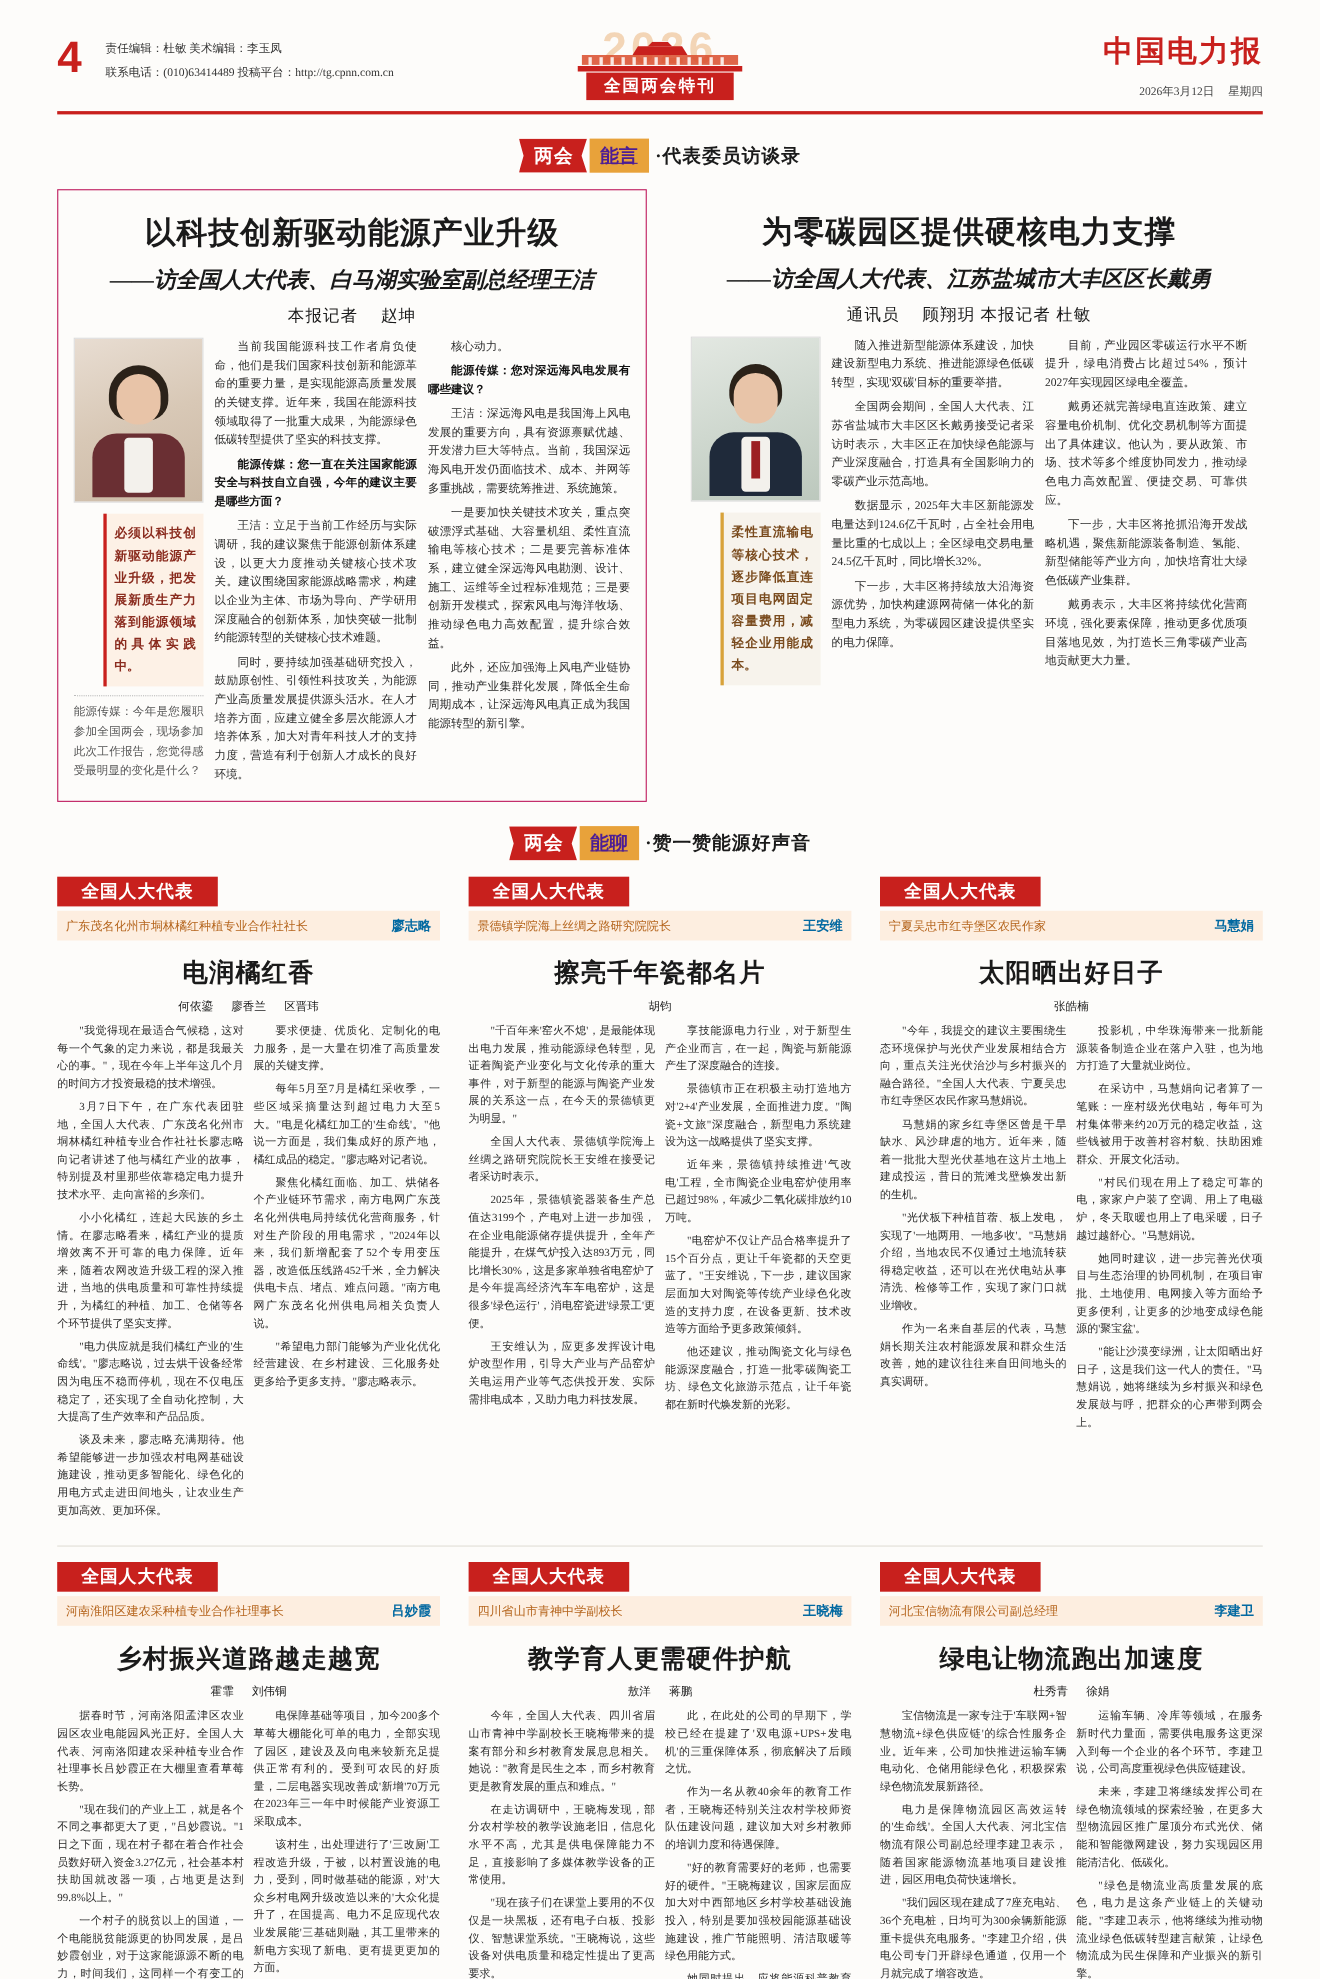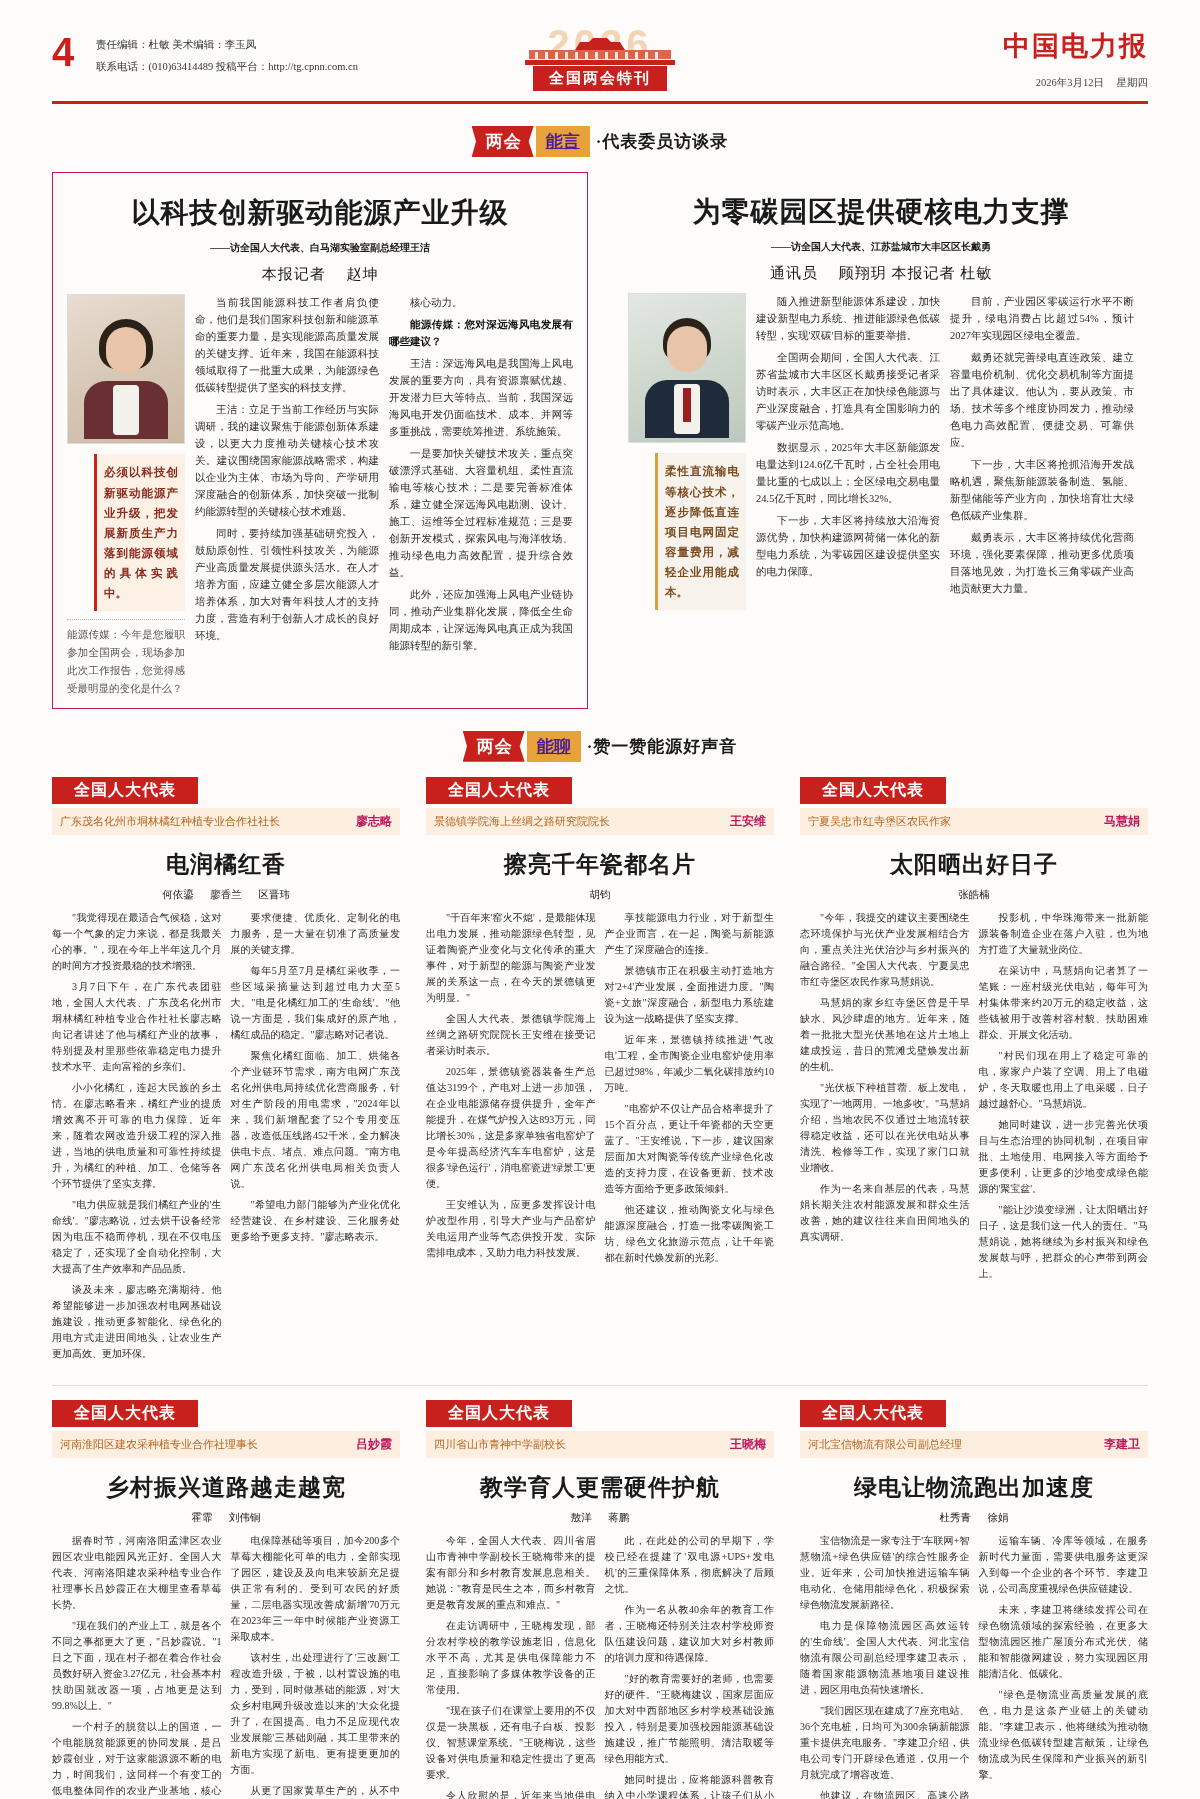--- a/index.html
+++ b/index.html
@@ -63,21 +63,21 @@
   .banner-sub { font-size:17px; font-weight:bold; color:#1a1a1a; letter-spacing:1px; }
 
   
   .features { display:flex; gap:26px; margin-top:4px; }
   .feature { flex:1; position:relative; padding:16px 14px 10px; }
   .feature.boxed { border:1px solid #be185d; }
   .feat-title {
     text-align:center; font-size:28px; font-weight:bold; letter-spacing:1px;
     line-height:1.3; margin:6px 0 10px;
   }
-  .feat-sub { text-align:center; font-size:10px; font-weight:bold; margin-bottom:10px; }
+  .feat-sub { text-align:center; font-size:20px; font-weight:bold; margin-bottom:10px;font-style:italic; }
   .feat-byline { text-align:center; font-size:15px; margin-bottom:10px; letter-spacing:1px; }
   .feat-byline span { margin:0 8px; }
 
   .feat-body { display:flex; gap:10px; }
   .portrait-col { width:118px; flex:0 0 118px; }
   .portrait {
     width:118px; height:150px; border:1px solid #ddd; position:relative; overflow:hidden;
     background:linear-gradient(160deg,#e8ddd2 0%,#d8c8b6 50%,#cbb9a5 100%);
   }
   .portrait.p2 { background:linear-gradient(160deg,#e3e8e2 0%,#cfd8cf 50%,#bcc8bd 100%); }
@@ -109,21 +109,21 @@
   .grid3 { display:flex; gap:26px; }
   .cell { flex:1; }
   .rep-tag {
     display:inline-block; background:#c8201d; color:#fff; font-size:16px;
     font-weight:bold; padding:3px 22px; letter-spacing:1px;
   }
   .rep-name-bar {
     margin-top:4px; background:#fdeee0; padding:5px 8px; font-size:11px;
     color:#b5651d; display:flex; justify-content:space-between; align-items:center;
   }
-  .rep-name-bar .nm { font-weight:bold; color:#be185d; font-size:12px; }
+  .rep-name-bar .nm { font-weight:bold; color:#0369a1; font-size:12px; }
   .cell-title {
     text-align:center; font-size:23px; font-weight:bold; letter-spacing:1px;
     margin:14px 0 8px;
   }
   .cell-byline { text-align:center; font-size:10.5px; margin-bottom:8px; }
   .cell-byline span { margin:0 7px; }
   .cell-cols { display:flex; gap:9px; }
   .cell-cols .col { font-size:10px; line-height:1.6; }
   .hr-dot { border:0; border-top:1px solid #e2ded6; margin:18px 0 14px; }
 </style>
@@ -198,20 +198,21 @@
             <div class="p-head p-face" style="top:32px"></div>
             <div class="p-head p-body" style="top:86px"></div>
             <div class="p-head p-shirt" style="top:90px"></div>
           </div>
           <div class="quote-box">必须以科技创新驱动能源产业升级，把发展新质生产力落到能源领域的具体实践中。</div>
           <div class="intro-box">能源传媒：今年是您履职参加全国两会，现场参加此次工作报告，您觉得感受最明显的变化是什么？</div>
         </div>
         <div class="feat-cols">
           <div class="col">
             <p>当前我国能源科技工作者肩负使命，他们是我们国家科技创新和能源革命的重要力量，是实现能源高质量发展的关键支撑。近年来，我国在能源科技领域取得了一批重大成果，为能源绿色低碳转型提供了坚实的科技支撑。</p>
+            <p class="em">能源传媒：您一直在关注国家能源安全与科技自立自强，今年的建议主要是哪些方面？</p>
             <p>王洁：立足于当前工作经历与实际调研，我的建议聚焦于能源创新体系建设，以更大力度推动关键核心技术攻关。建议围绕国家能源战略需求，构建以企业为主体、市场为导向、产学研用深度融合的创新体系，加快突破一批制约能源转型的关键核心技术难题。</p>
             <p>同时，要持续加强基础研究投入，鼓励原创性、引领性科技攻关，为能源产业高质量发展提供源头活水。在人才培养方面，应建立健全多层次能源人才培养体系，加大对青年科技人才的支持力度，营造有利于创新人才成长的良好环境。</p>
           </div>
           <div class="col">
             <p>核心动力。</p>
             <p class="em">能源传媒：您对深远海风电发展有哪些建议？</p>
             <p>王洁：深远海风电是我国海上风电发展的重要方向，具有资源禀赋优越、开发潜力巨大等特点。当前，我国深远海风电开发仍面临技术、成本、并网等多重挑战，需要统筹推进、系统施策。</p>
             <p>一是要加快关键技术攻关，重点突破漂浮式基础、大容量机组、柔性直流输电等核心技术；二是要完善标准体系，建立健全深远海风电勘测、设计、施工、运维等全过程标准规范；三是要创新开发模式，探索风电与海洋牧场、推动绿色电力高效配置，提升综合效益。</p>
             <p>此外，还应加强海上风电产业链协同，推动产业集群化发展，降低全生命周期成本，让深远海风电真正成为我国能源转型的新引擎。</p>
           </div>

